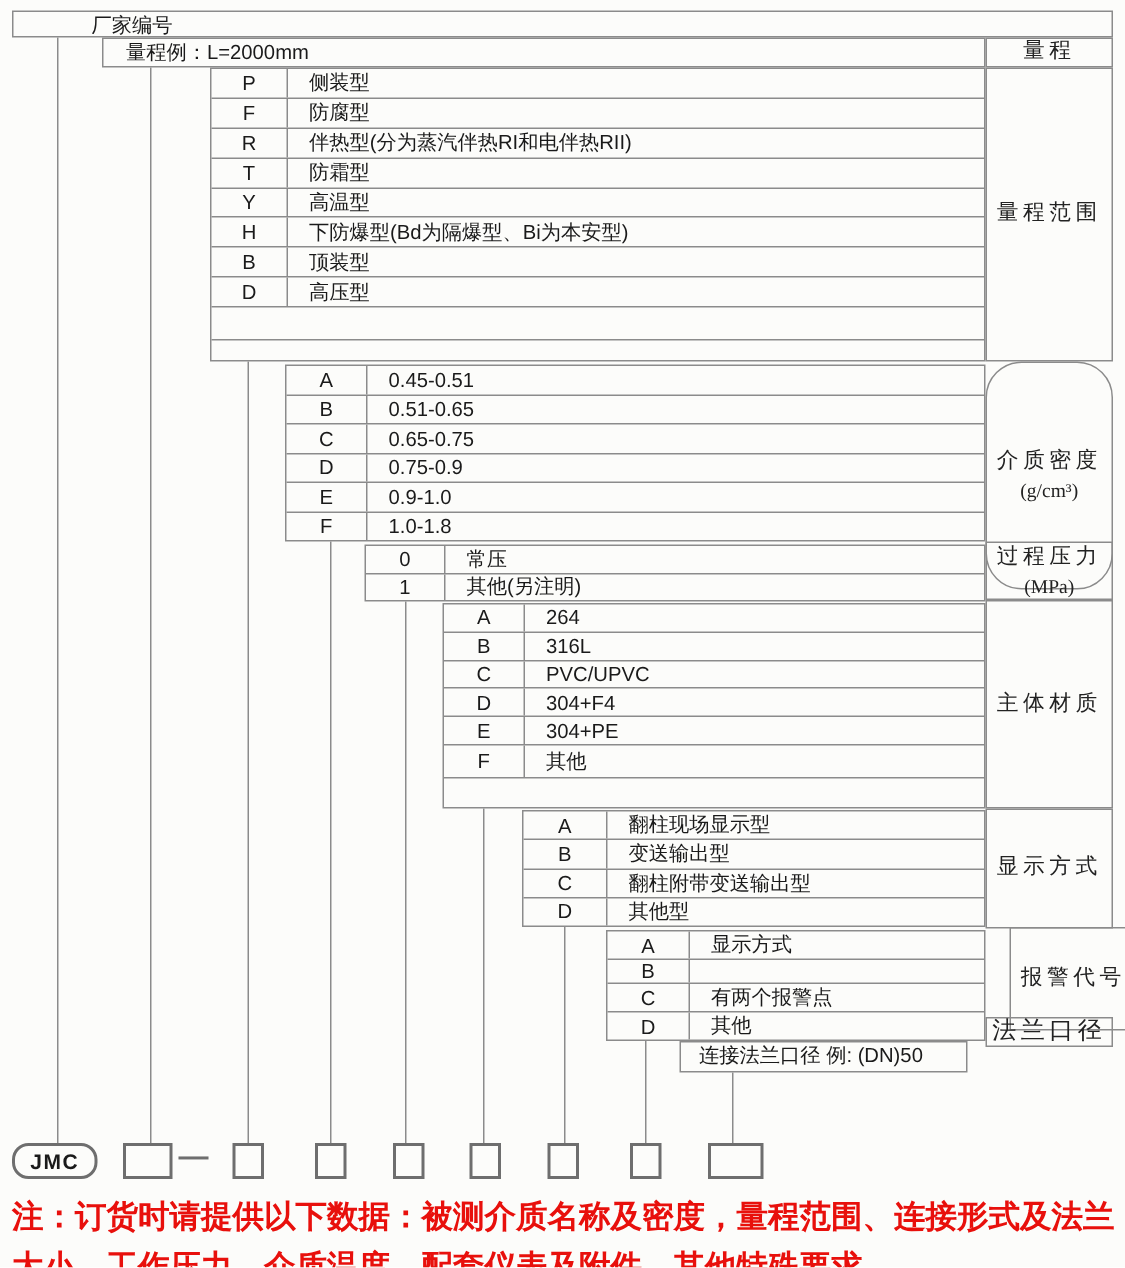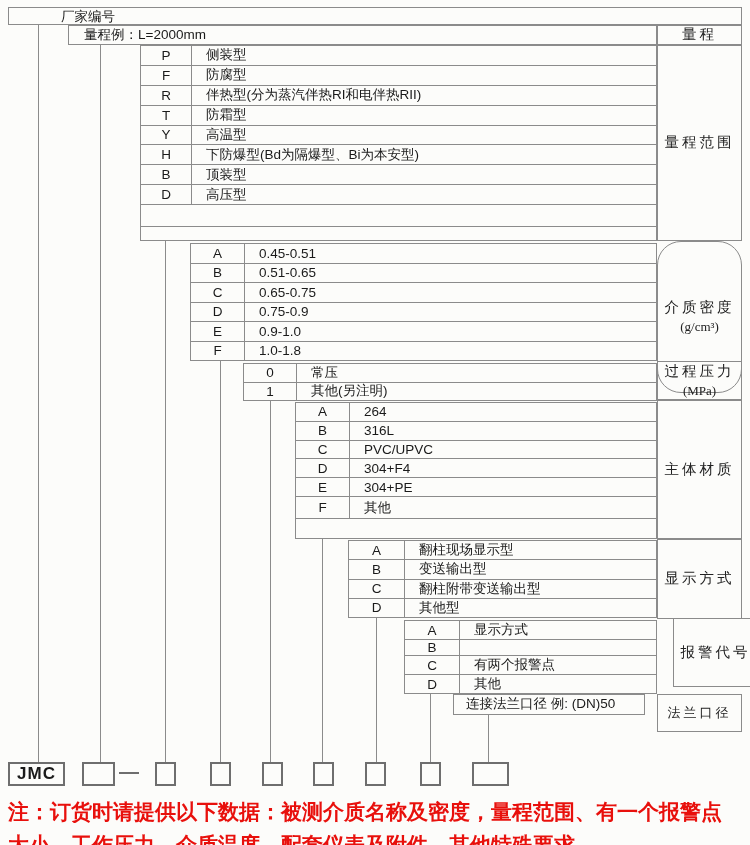--- a/index.html
+++ b/index.html
@@ -20,21 +20,21 @@
   .labelcell {
     position:absolute; left:657px; width:85px; box-sizing:border-box;
     border:1px solid #8b8b8b; display:flex; flex-direction:column;
     align-items:center; justify-content:center;
     font-family:"Liberation Serif", serif; font-size:14.5px; letter-spacing:3px; color:#222;
     line-height:1.35; text-align:center;
   }
   .labelcell .unit { letter-spacing:0; font-size:13px; }
   .vline { position:absolute; width:1px; background:#8b8b8b; }
   .bbox { position:absolute; top:762px; height:24px; box-sizing:border-box; border:2px solid #6e6e6e; background:#fcfcfa; }
-  .jmc { display:flex; align-items:center; justify-content:center; font-weight:bold; font-size:17px; letter-spacing:1px; }
+  .jmc { display:flex; align-items:center; justify-content:center; font-weight:bold; font-size:14px; letter-spacing:1px;border-radius:11px; }
   .dash { position:absolute; top:760px; font-size:20px; color:#6e6e6e; font-weight:bold; }
   .note { position:absolute; left:8px; width:742px; font-weight:bold; font-size:21px; line-height:33px; white-space:nowrap; }
 </style>
 </head>
 <body>
 
 <div class="canvas">
 
   <div class="abs cellbox" style="left:8px;top:7px;width:734px;height:18px;">
     <span class="rowtext" style="padding-left:52px">厂家编号</span>
@@ -50,21 +50,21 @@
     <span>介质密度</span>
     <span class="unit">(g/cm³)</span>
   </div>
   <div class="labelcell" style="top:361px;height:39px;text-align:center;">
     <span>过程压力</span>
     <span class="unit">(MPa)</span>
   </div>
   <div class="labelcell" style="top:400px;height:139px;">主体材质</div>
   <div class="labelcell" style="top:539px;height:80px;">显示方式</div>
   <div class="labelcell" style="top:618px;height:69px;margin-left:16px;">报警代号</div>
-  <div class="labelcell" style="top:694px;height:38px;font-size:13px;">法兰口径</div>
+  <div class="labelcell" style="top:678px;height:20px;font-size:16px;">法兰口径</div>
 
   <div class="tbl" style="left:140px;top:45px;width:517px;height:196px;">
     <div class="trow">
         <div class="code" style="width:50px">P</div>
         <div class="desc">侧装型</div>
       </div>
     <div class="trow">
         <div class="code" style="width:50px">F</div>
         <div class="desc">防腐型</div>
       </div>
@@ -217,16 +217,16 @@
   <div class="bbox" style="left:82px;width:33px;"></div>
   <div class="dash" style="left:119px;">—</div>
   <div class="bbox" style="left:155px;width:21px;"></div>
   <div class="bbox" style="left:210px;width:21px;"></div>
   <div class="bbox" style="left:262px;width:21px;"></div>
   <div class="bbox" style="left:313px;width:21px;"></div>
   <div class="bbox" style="left:365px;width:21px;"></div>
   <div class="bbox" style="left:420px;width:21px;"></div>
   <div class="bbox" style="left:472px;width:37px;"></div>
 
-  <div class="note" style="top: 795px; color: rgb(232, 16, 12);">注：订货时请提供以下数据：被测介质名称及密度，量程范围、有一个报警点</div>
+  <div class="note" style="top: 795px; color: rgb(232, 16, 12);">注：订货时请提供以下数据：被测介质名称及密度，量程范围、连接形式及法兰</div>
   <div class="note" style="top: 828px; color: rgb(232, 16, 12);">大小、工作压力、介质温度、配套仪表及附件、其他特殊要求</div>
 
 </div>
 
 </body></html>

